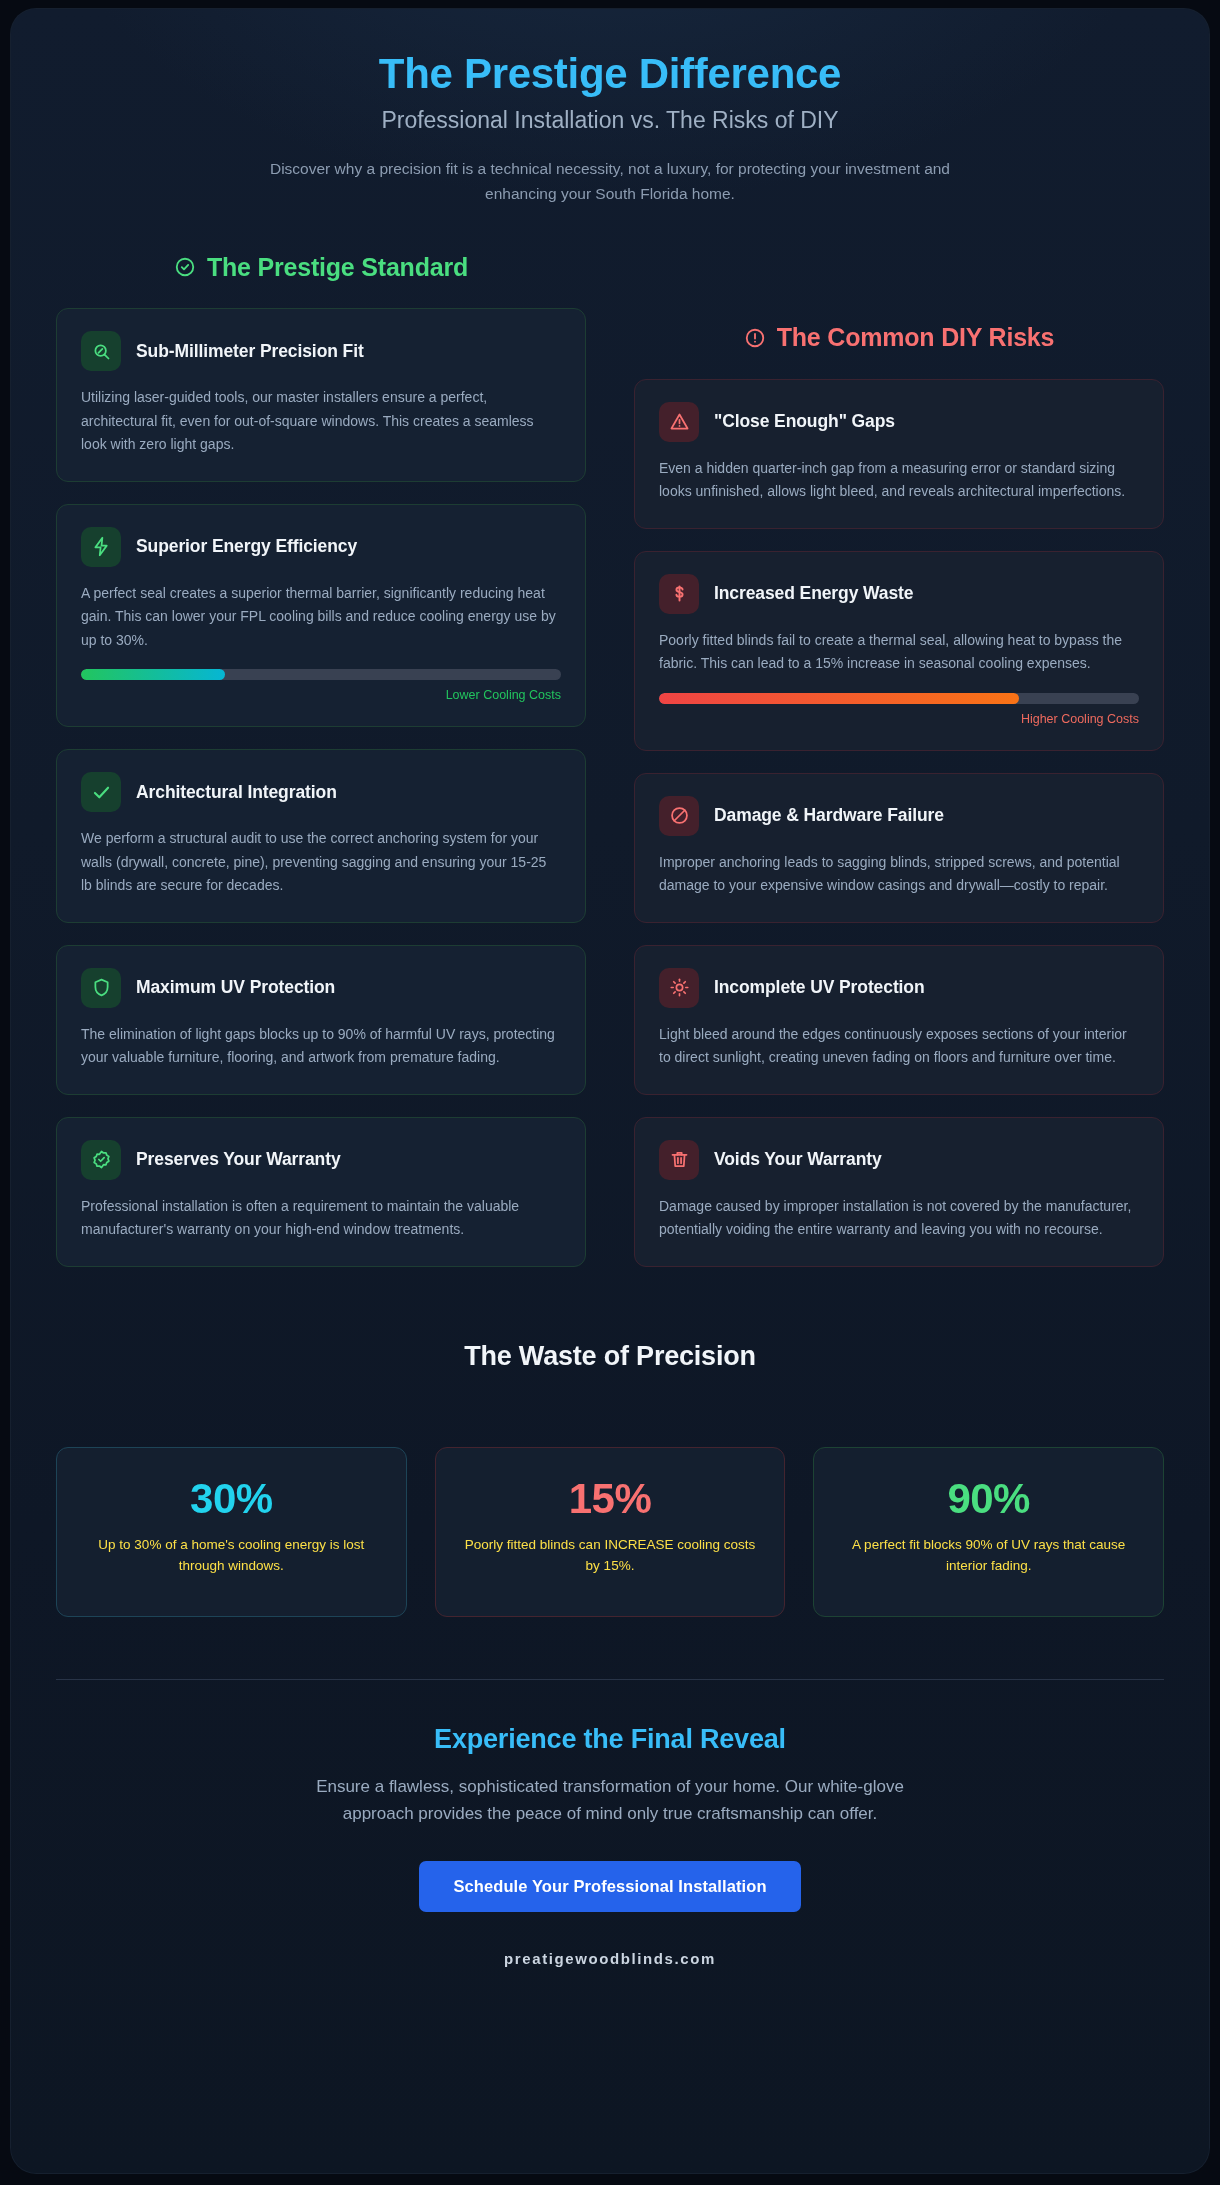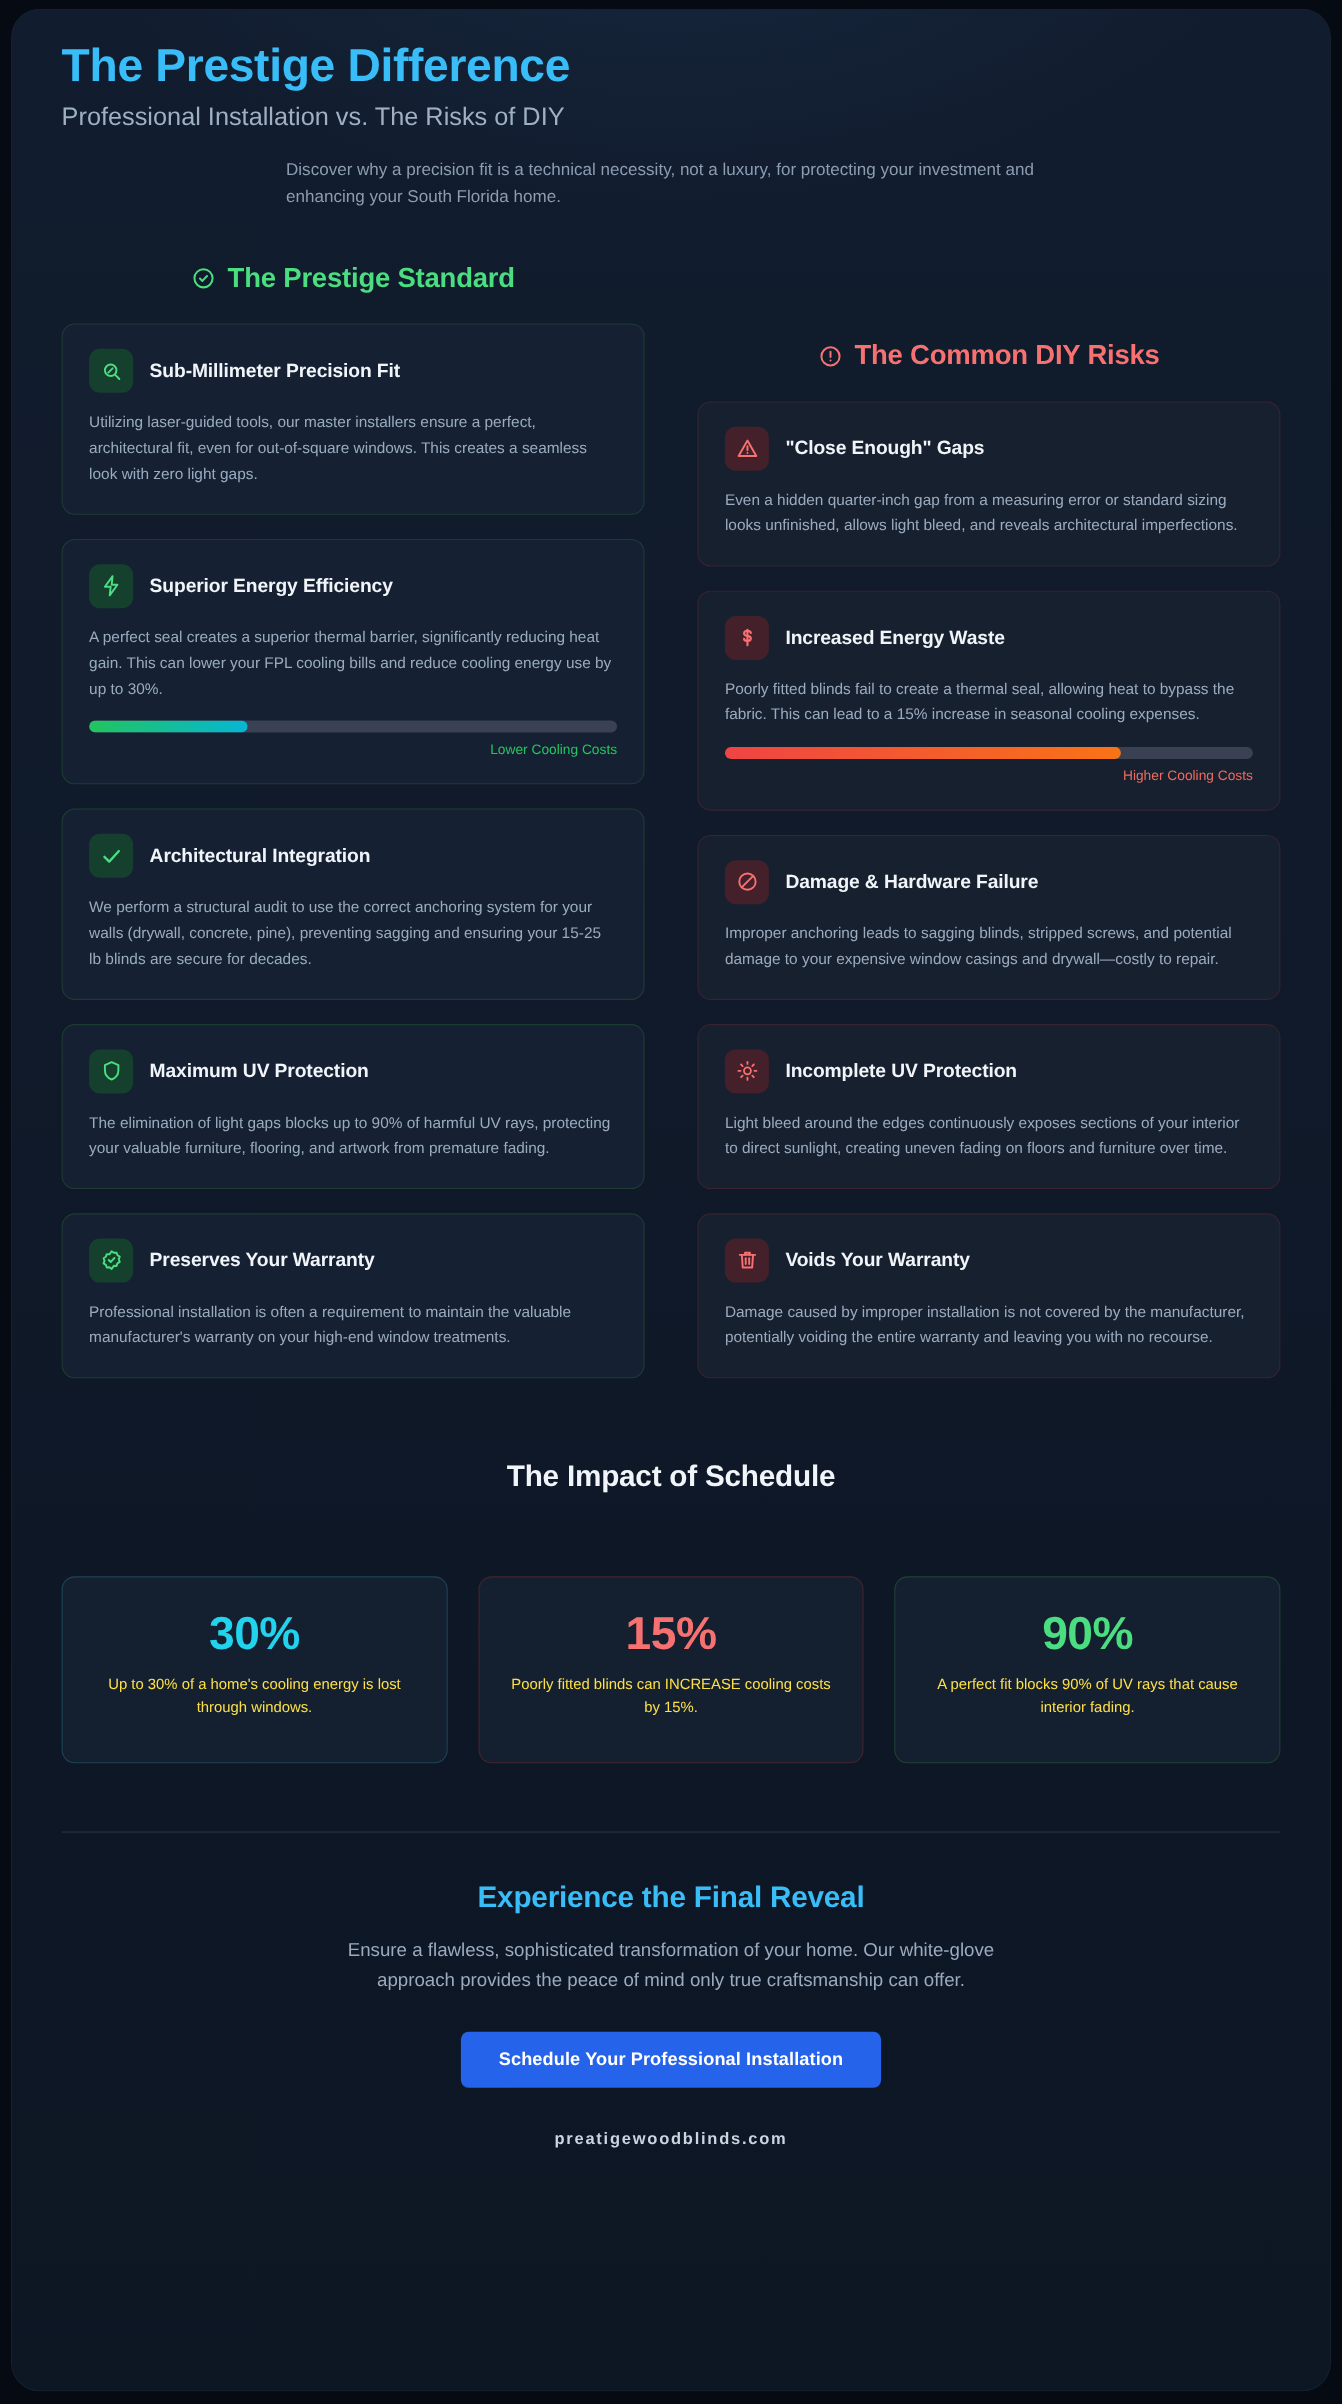--- a/index.html
+++ b/index.html
@@ -30,21 +30,21 @@
     border-radius: 26px;
     background:
       radial-gradient(900px 520px at 50% -6%, #17283f 0%, rgba(23,40,63,0) 62%),
       linear-gradient(180deg, #111c2e 0%, #101a2a 38%, #0e1726 70%, #0d1623 100%);
     box-shadow: 0 0 0 1px #16202f inset;
     overflow: hidden;
     padding: 0 46px;
   }
 
   
-  .hdr { padding-top: 28px; }
+  .hdr { padding-top: 42px; text-align: center; }
 
   .hdr-title {
     font-size: 42px;
     font-weight: bold;
     letter-spacing: -0.3px;
     color: #38bdf8;
     line-height: 1.14;
   }
   .hdr-sub {
     margin-top: 9px;
@@ -419,21 +419,21 @@
           </span>
           <span class="card-title">Voids Your Warranty</span>
         </div>
         <div class="card-body">Damage caused by improper installation is not covered by the manufacturer, potentially voiding the entire warranty and leaving you with no recourse.</div>
       </div>
     </div>
 
   </div>
 
   <div class="impact">
-    <div class="impact-title">The Impact of Schedule</div>
+    <div class="impact-title">The Waste of Precision</div>
     <div class="stats">
       <div class="stat s-cyan">
         <div class="stat-num">30%</div>
         <div class="stat-txt">Up to 30% of a home's cooling energy is lost through windows.</div>
       </div>
       <div class="stat s-red">
         <div class="stat-num">15%</div>
         <div class="stat-txt">Poorly fitted blinds can INCREASE cooling costs by 15%.</div>
       </div>
       <div class="stat s-green">

